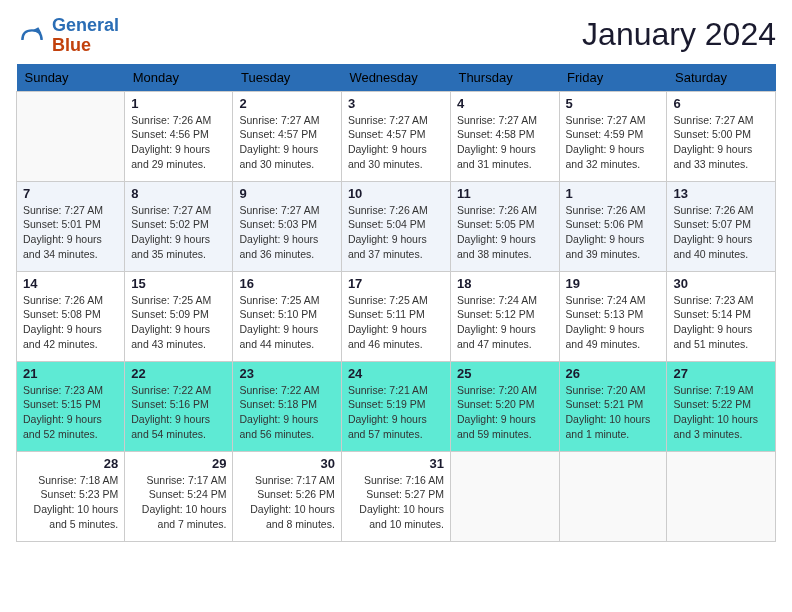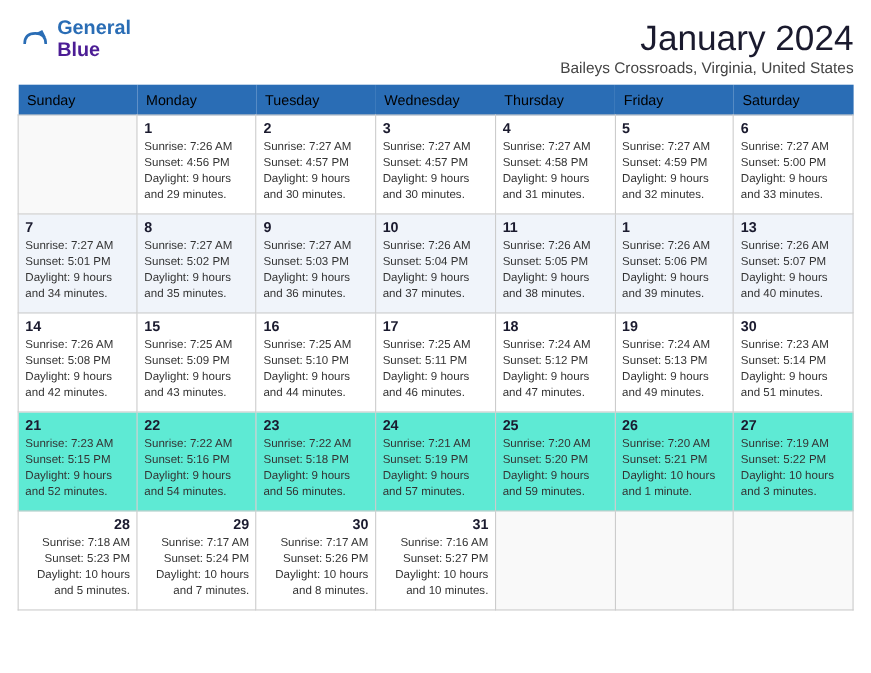--- a/index.html
+++ b/index.html
@@ -28,21 +28,20 @@
       line-height: 1.1;
     }
     .logo-text span {
       color: #2a6db5;
     }
     .logo-icon {
       width: 32px;
       height: 32px;
     }
     .title-block {
-      text-align: right;
     }
     .month-title {
       font-size: 32px;
       font-weight: normal;
       color: #1a1a2e;
     }
     .location-title {
       font-size: 14px;
       color: #444;
     }
@@ -87,27 +86,26 @@
 
 <div class="header-area">
   <div class="logo">
     <svg class="logo-icon" viewBox="0 0 40 40">
       <path d="M8 20 Q8 8 20 8 Q32 8 32 20" fill="none" stroke="#2a6db5" stroke-width="3"></path>
       <path d="M20 8 L28 4 L32 12" fill="#2a6db5"></path>
     </svg>
     <div>
       <div class="logo-text">
         <span>General</span><br>
-        <span style="color:#4c1d95;">Blue</span>
+        <span style="color:#c2410c;">Blue</span>
       </div>
     </div>
   </div>
   <div class="title-block">
     <div class="month-title">January 2024</div>
-    <div class="location-title">Baileys Crossroads, Virginia, United States</div>
   </div>
 </div>
 
 <table class="calendar-table">
   <thead>
     <tr>
     <th>Sunday</th>
         <th>Monday</th>
         <th>Tuesday</th>
         <th>Wednesday</th>

